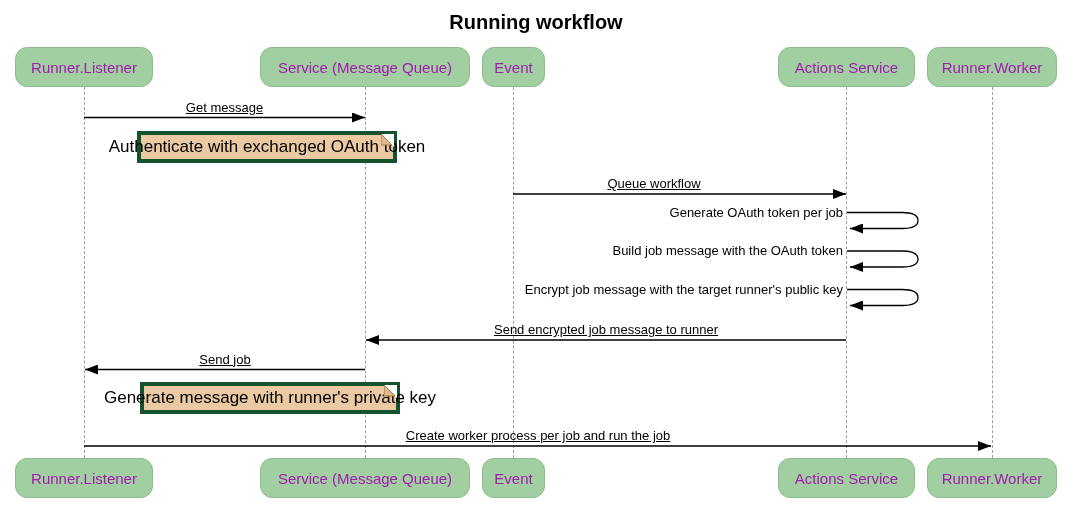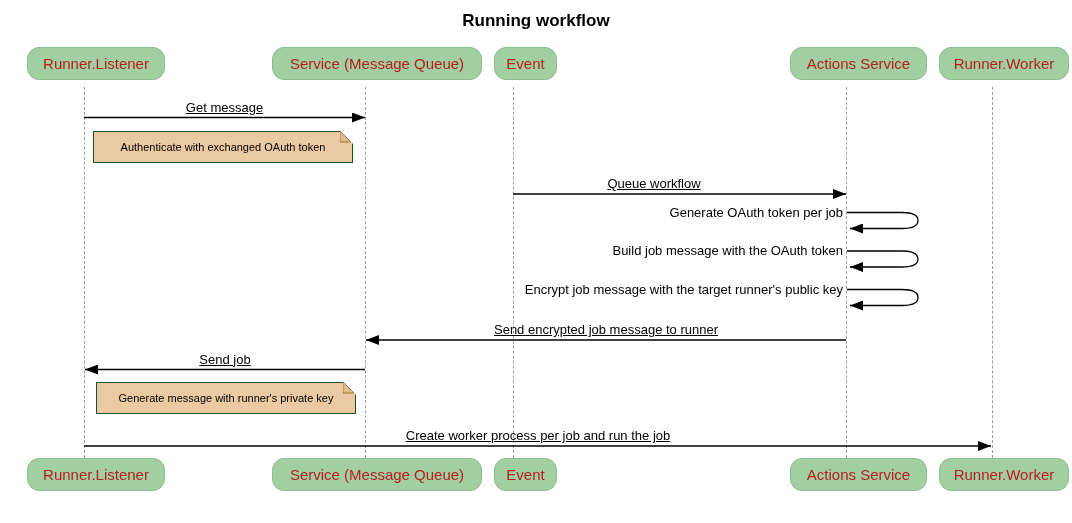--- a/index.html
+++ b/index.html
@@ -15,45 +15,44 @@
     background: #ffffff;
     overflow: hidden;
     color: #000000;
   }
   .title {
     position: absolute;
     top: 11px;
     left: 0;
     width: 1072px;
     text-align: center;
-    font-size: 17px;
+    font-size: 20px;
     font-weight: bold;
     color: #000000;
   }
   .lifeline {
     position: absolute;
     top: 87px;
     height: 371px;
     width: 0;
     border-left: 1px dashed #9e9e9e;
   }
   .actor {
     position: absolute;
-    height: 33px;
+    height: 40px;
     background: #a2cfa2;
     border: 1px solid #8cbd8c;
     border-radius: 12px;
     box-sizing: border-box;
     display: flex;
     align-items: center;
     justify-content: center;
     font-size: 15px;
-    color: #b91c1c;
+    color: #a21caf;
     white-space: nowrap;
-    margin-left: 12px;
   }
   .arrow-layer {
     position: absolute;
     top: 0;
     left: 0;
     pointer-events: none;
   }
   .msg-line {
     stroke: #000000;
     stroke-width: 1.3;
@@ -66,28 +65,29 @@
     white-space: nowrap;
     line-height: 14px;
   }
   .msg-label.centered { transform: translateX(-50%); text-decoration: underline; }
   .msg-label.right-aligned { text-align: right; }
   .note {
     position: absolute;
     width: 260px;
     height: 32px;
     background: #eac9a3;
-    border: 1px solid #14532d;
+    border: 4px solid #14532d;
     box-sizing: border-box;
     display: flex;
     align-items: center;
     justify-content: center;
-    font-size: 11px;
+    font-size: 17px;
     color: #000000;
     white-space: nowrap;
+    margin-left: 44px;
   }
   .note-fold {
     position: absolute;
     top: -1px;
     right: -1px;
     width: 13px;
     height: 13px;
   }
 </style>
 </head>

